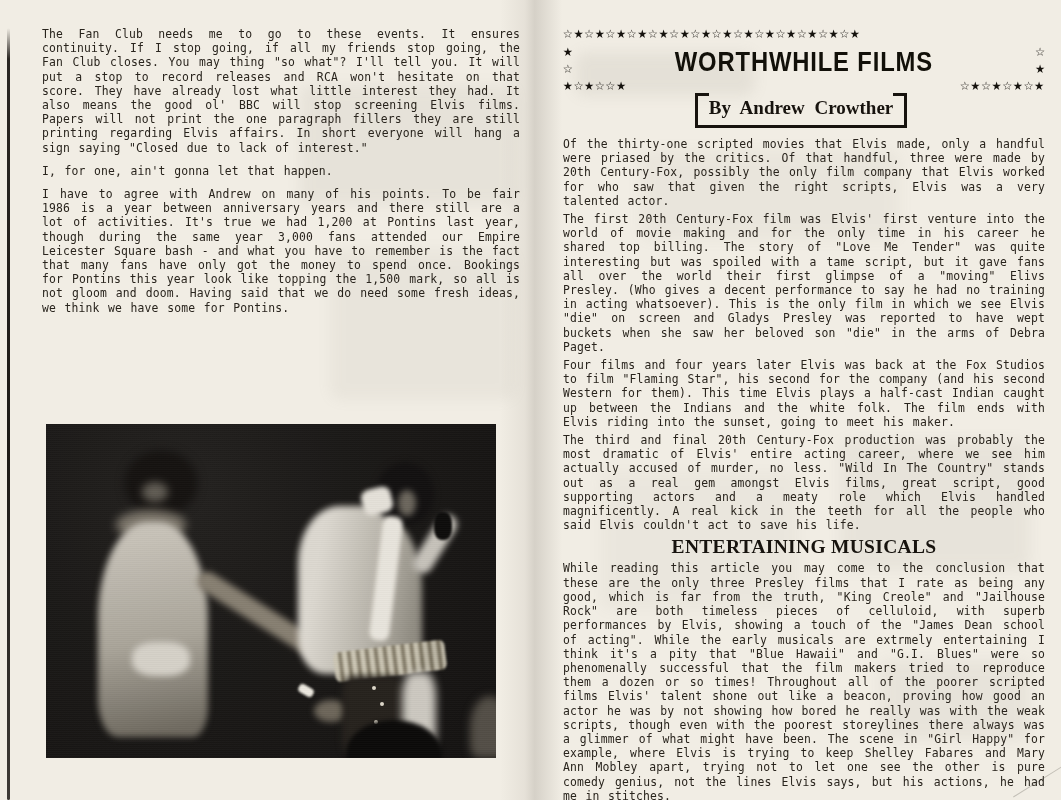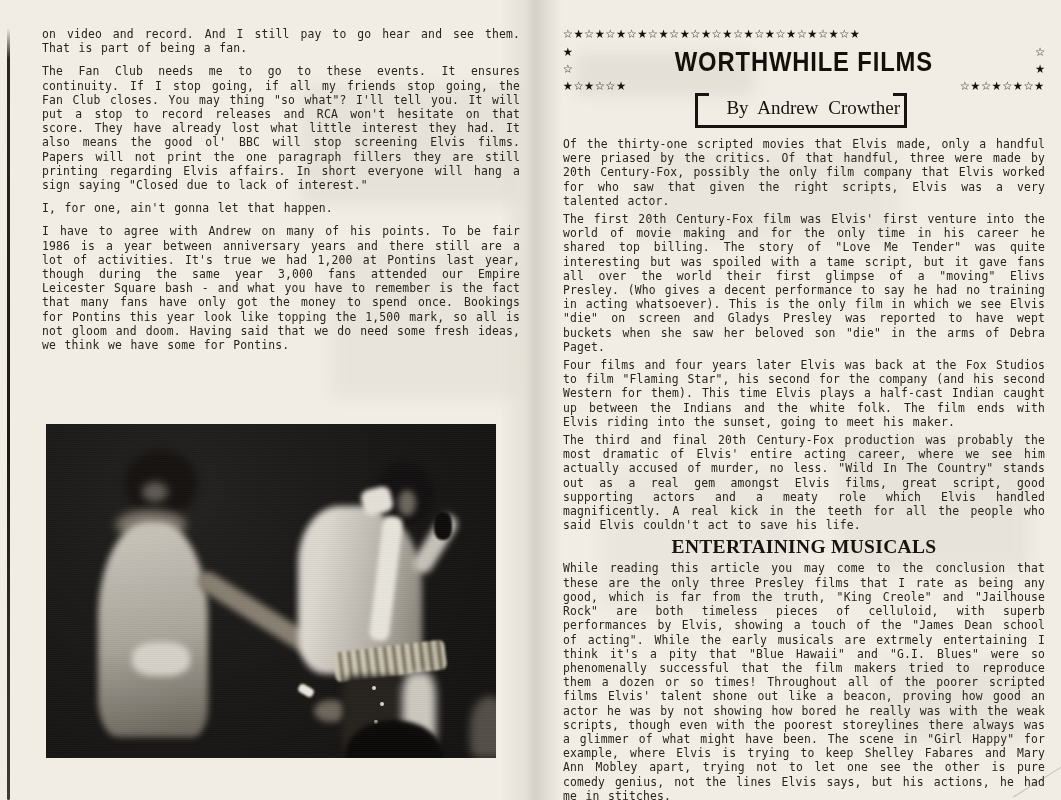--- a/index.html
+++ b/index.html
@@ -50,22 +50,22 @@
     display:inline-block; font-family:"Liberation Sans", sans-serif; font-weight:700;
     font-size:28px; letter-spacing:1px; color:#121009; transform:scaleX(.85);
     white-space:nowrap;
   }
   .star-bottom { position:absolute; top:52px; font-size:16px; line-height:18px; letter-spacing:1px; white-space:nowrap; }
   .star-bottom.left  { left:0; }
   .star-bottom.right { right:0; }
   .byline-box {
     position:absolute; left:132px; top:69px; width:212px; padding:4px 4px 6px 4px;
     border:3px solid #17130e; border-top:none;
-    font-family:"Liberation Serif", serif; font-weight:400; font-size:19px;
-    text-align:right; color:#17130e; word-spacing:5px; background:transparent;
+    font-family:"Liberation Serif", serif; font-weight:700; font-size:19px;
+    text-align:center; color:#17130e; word-spacing:5px; background:transparent;
   }
   .byline-box::before, .byline-box::after {
     content:""; position:absolute; top:0; width:14px; height:3px; background:#17130e;
   }
   .byline-box::before { left:-3px; }
   .byline-box::after  { right:-3px; }
   
   .photo {
     position:absolute; left:46px; top:424px; width:450px; height:334px;
     background:radial-gradient(circle at 30% 20%, #242220 0%, #1b1917 40%, #141211 100%);
@@ -108,21 +108,20 @@
 <div class="ghost" style="left:300px; top:85px;  width:215px; height:120px;"></div>
 <div class="ghost" style="left:330px; top:250px; width:185px; height:150px; opacity:.08;"></div>
 <div class="ghost" style="left:575px; top:52px;  width:180px; height:44px;  opacity:.12;"></div>
 <div class="ghost" style="left:640px; top:150px; width:260px; height:90px;  opacity:.07;"></div>
 <div class="ghost" style="left:840px; top:440px; width:190px; height:130px; opacity:.09;"></div>
 <div class="ghost" style="left:600px; top:470px; width:200px; height:140px; opacity:.06;"></div>
 <div class="ghost" style="left:880px; top:660px; width:150px; height:80px;  opacity:.09;"></div>
 
 <div class="page-col" style="left:42px; top:27px; width:478px;">
   <div>
-      <p class="body-para">on video and record. And I still pay to go hear and see them. That is part of being a fan.</p>
       <p class="body-para">The Fan Club needs me to go to these events. It ensures continuity. If I stop going, if all my friends stop going, the Fan Club closes. You may thing "so what"? I'll tell you. It will put a stop to record releases and RCA won't hesitate on that score. They have already lost what little interest they had. It also means the good ol' BBC will stop screening Elvis films. Papers will not print the one paragraph fillers they are still printing regarding Elvis affairs. In short everyone will hang a sign saying "Closed due to lack of interest."</p>
       <p class="body-para">I, for one, ain't gonna let that happen.</p>
     </div>
   <div>
       <p class="body-para">I have to agree with Andrew on many of his points. To be fair 1986 is a year between anniversary years and there still are a lot of activities. It's true we had 1,200 at Pontins last year, though during the same year 3,000 fans attended our Empire Leicester Square bash - and what you have to remember is the fact that many fans have only got the money to spend once. Bookings for Pontins this year look like topping the 1,500 mark, so all is not gloom and doom. Having said that we do need some fresh ideas, we think we have some for Pontins.</p>
     </div>
 </div>
 
 <div class="photo">
   <div class="ph-woman-hair"></div>

